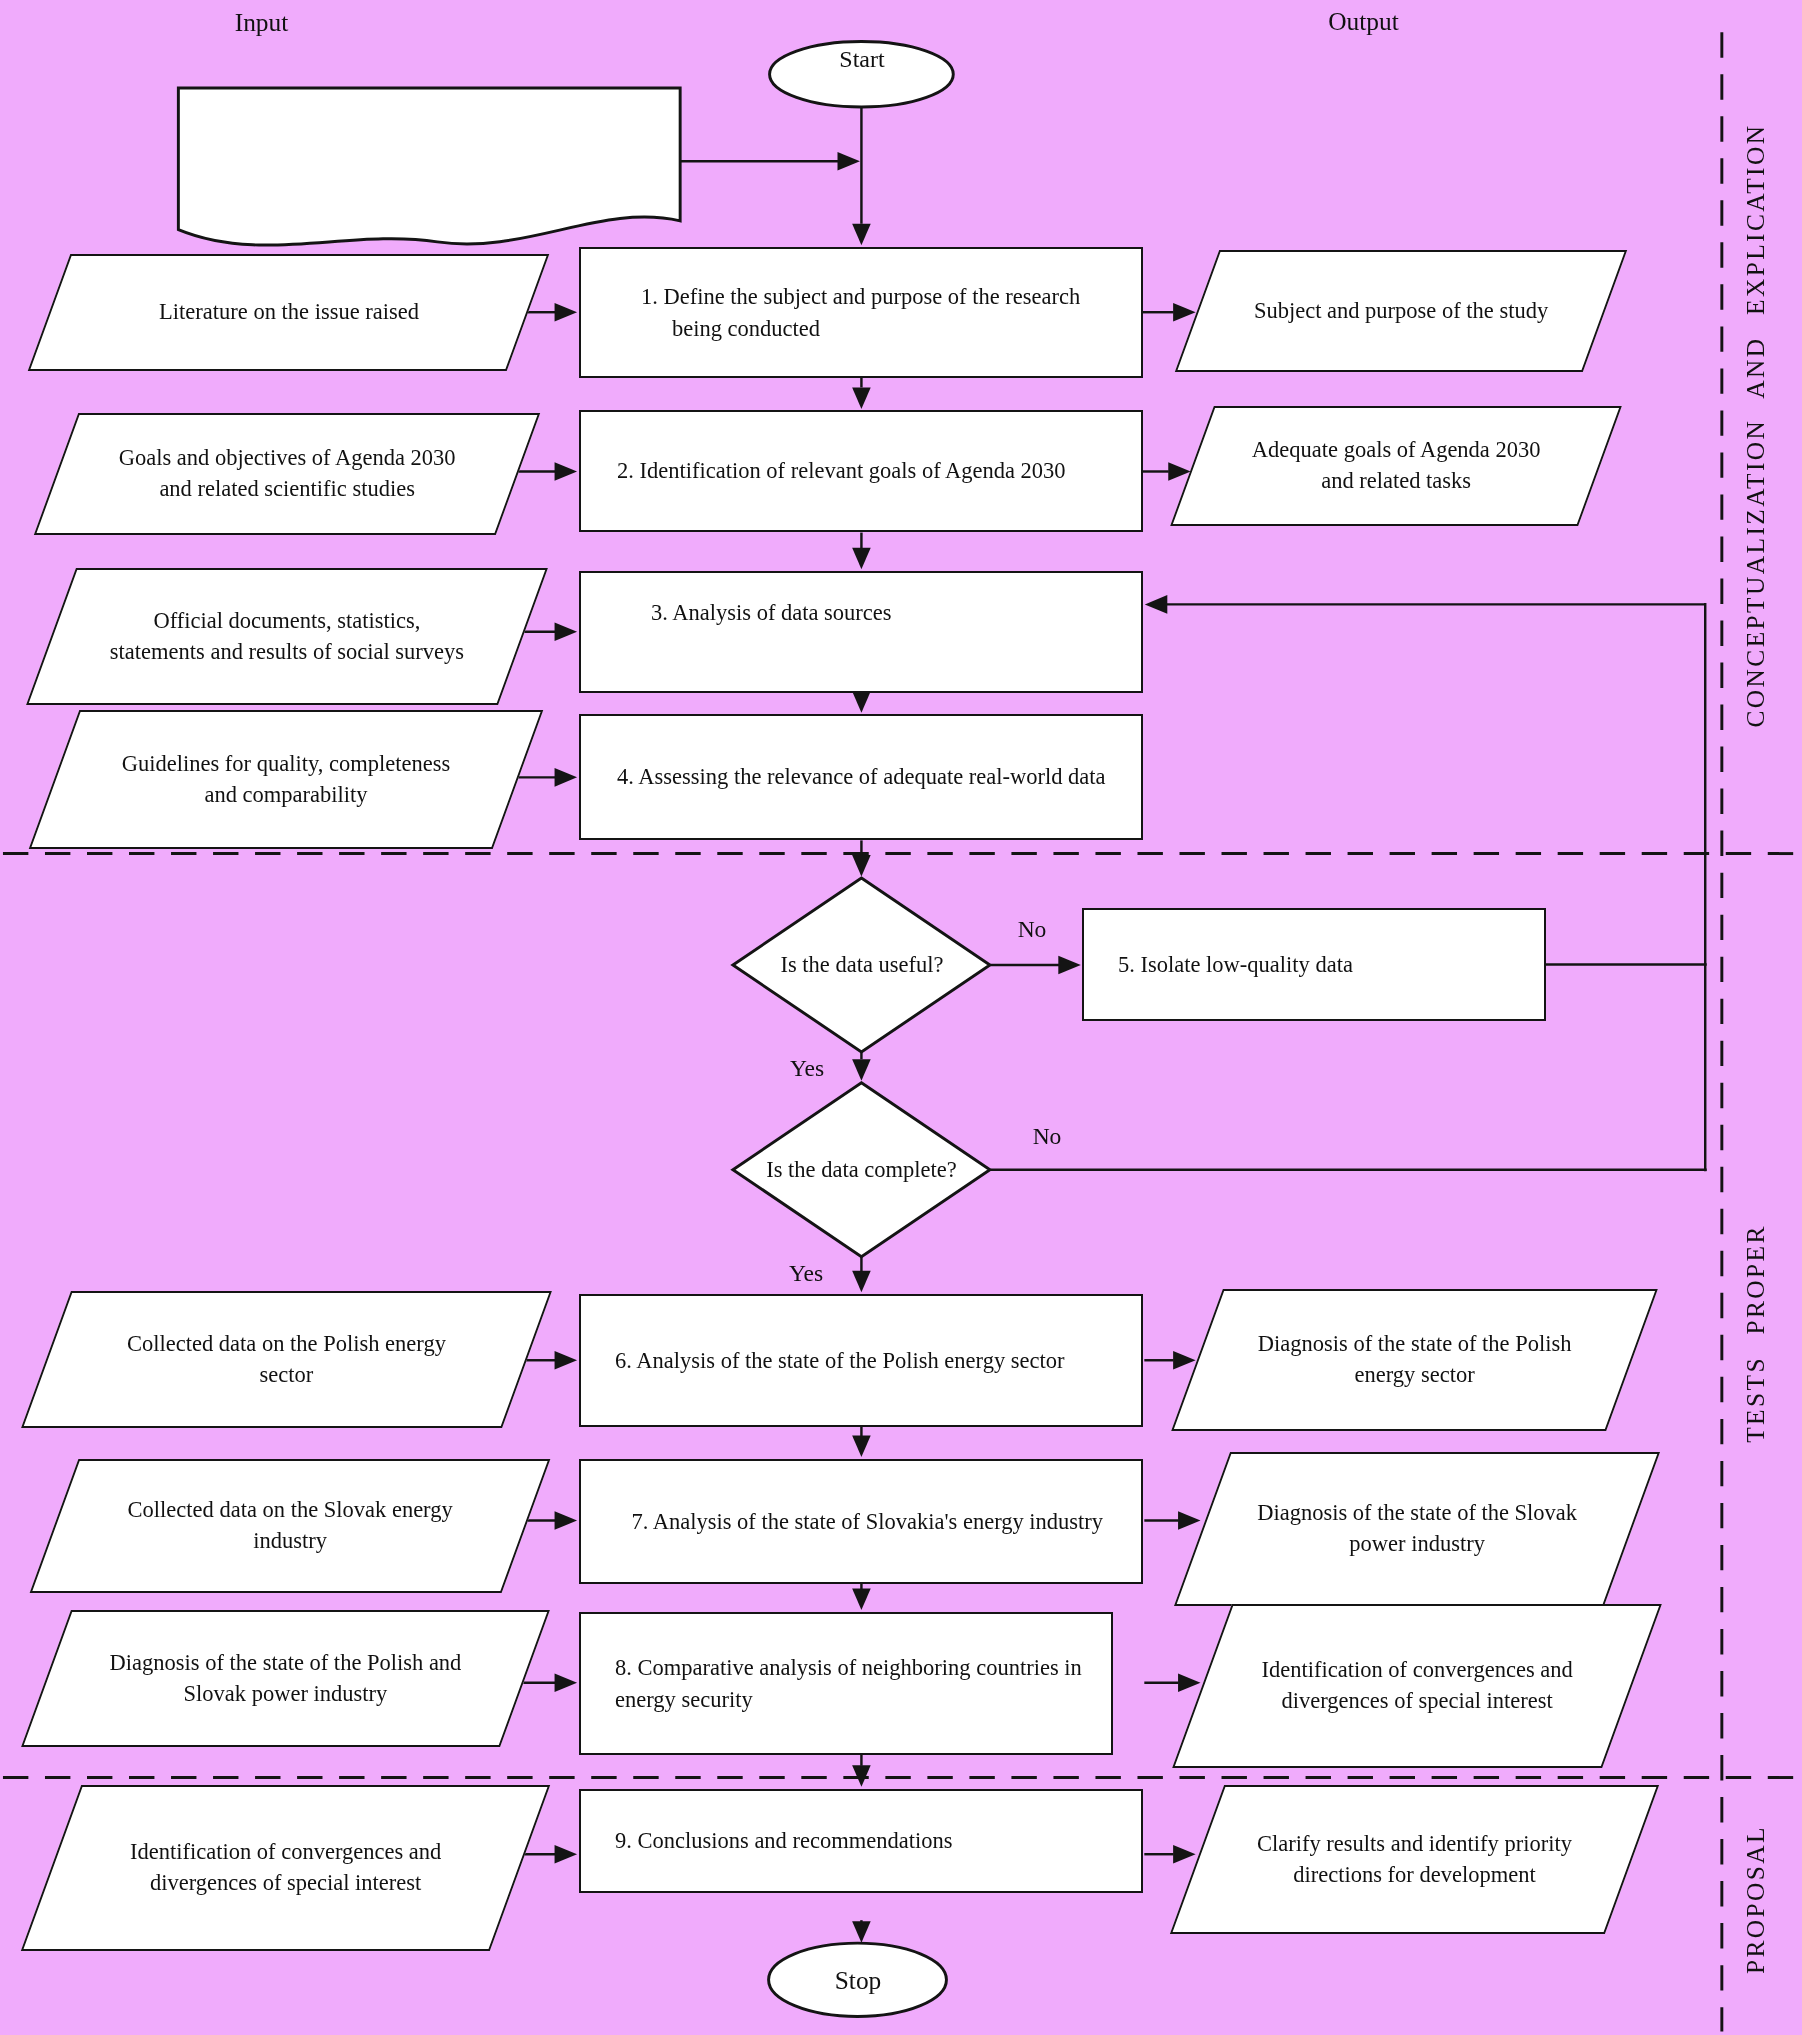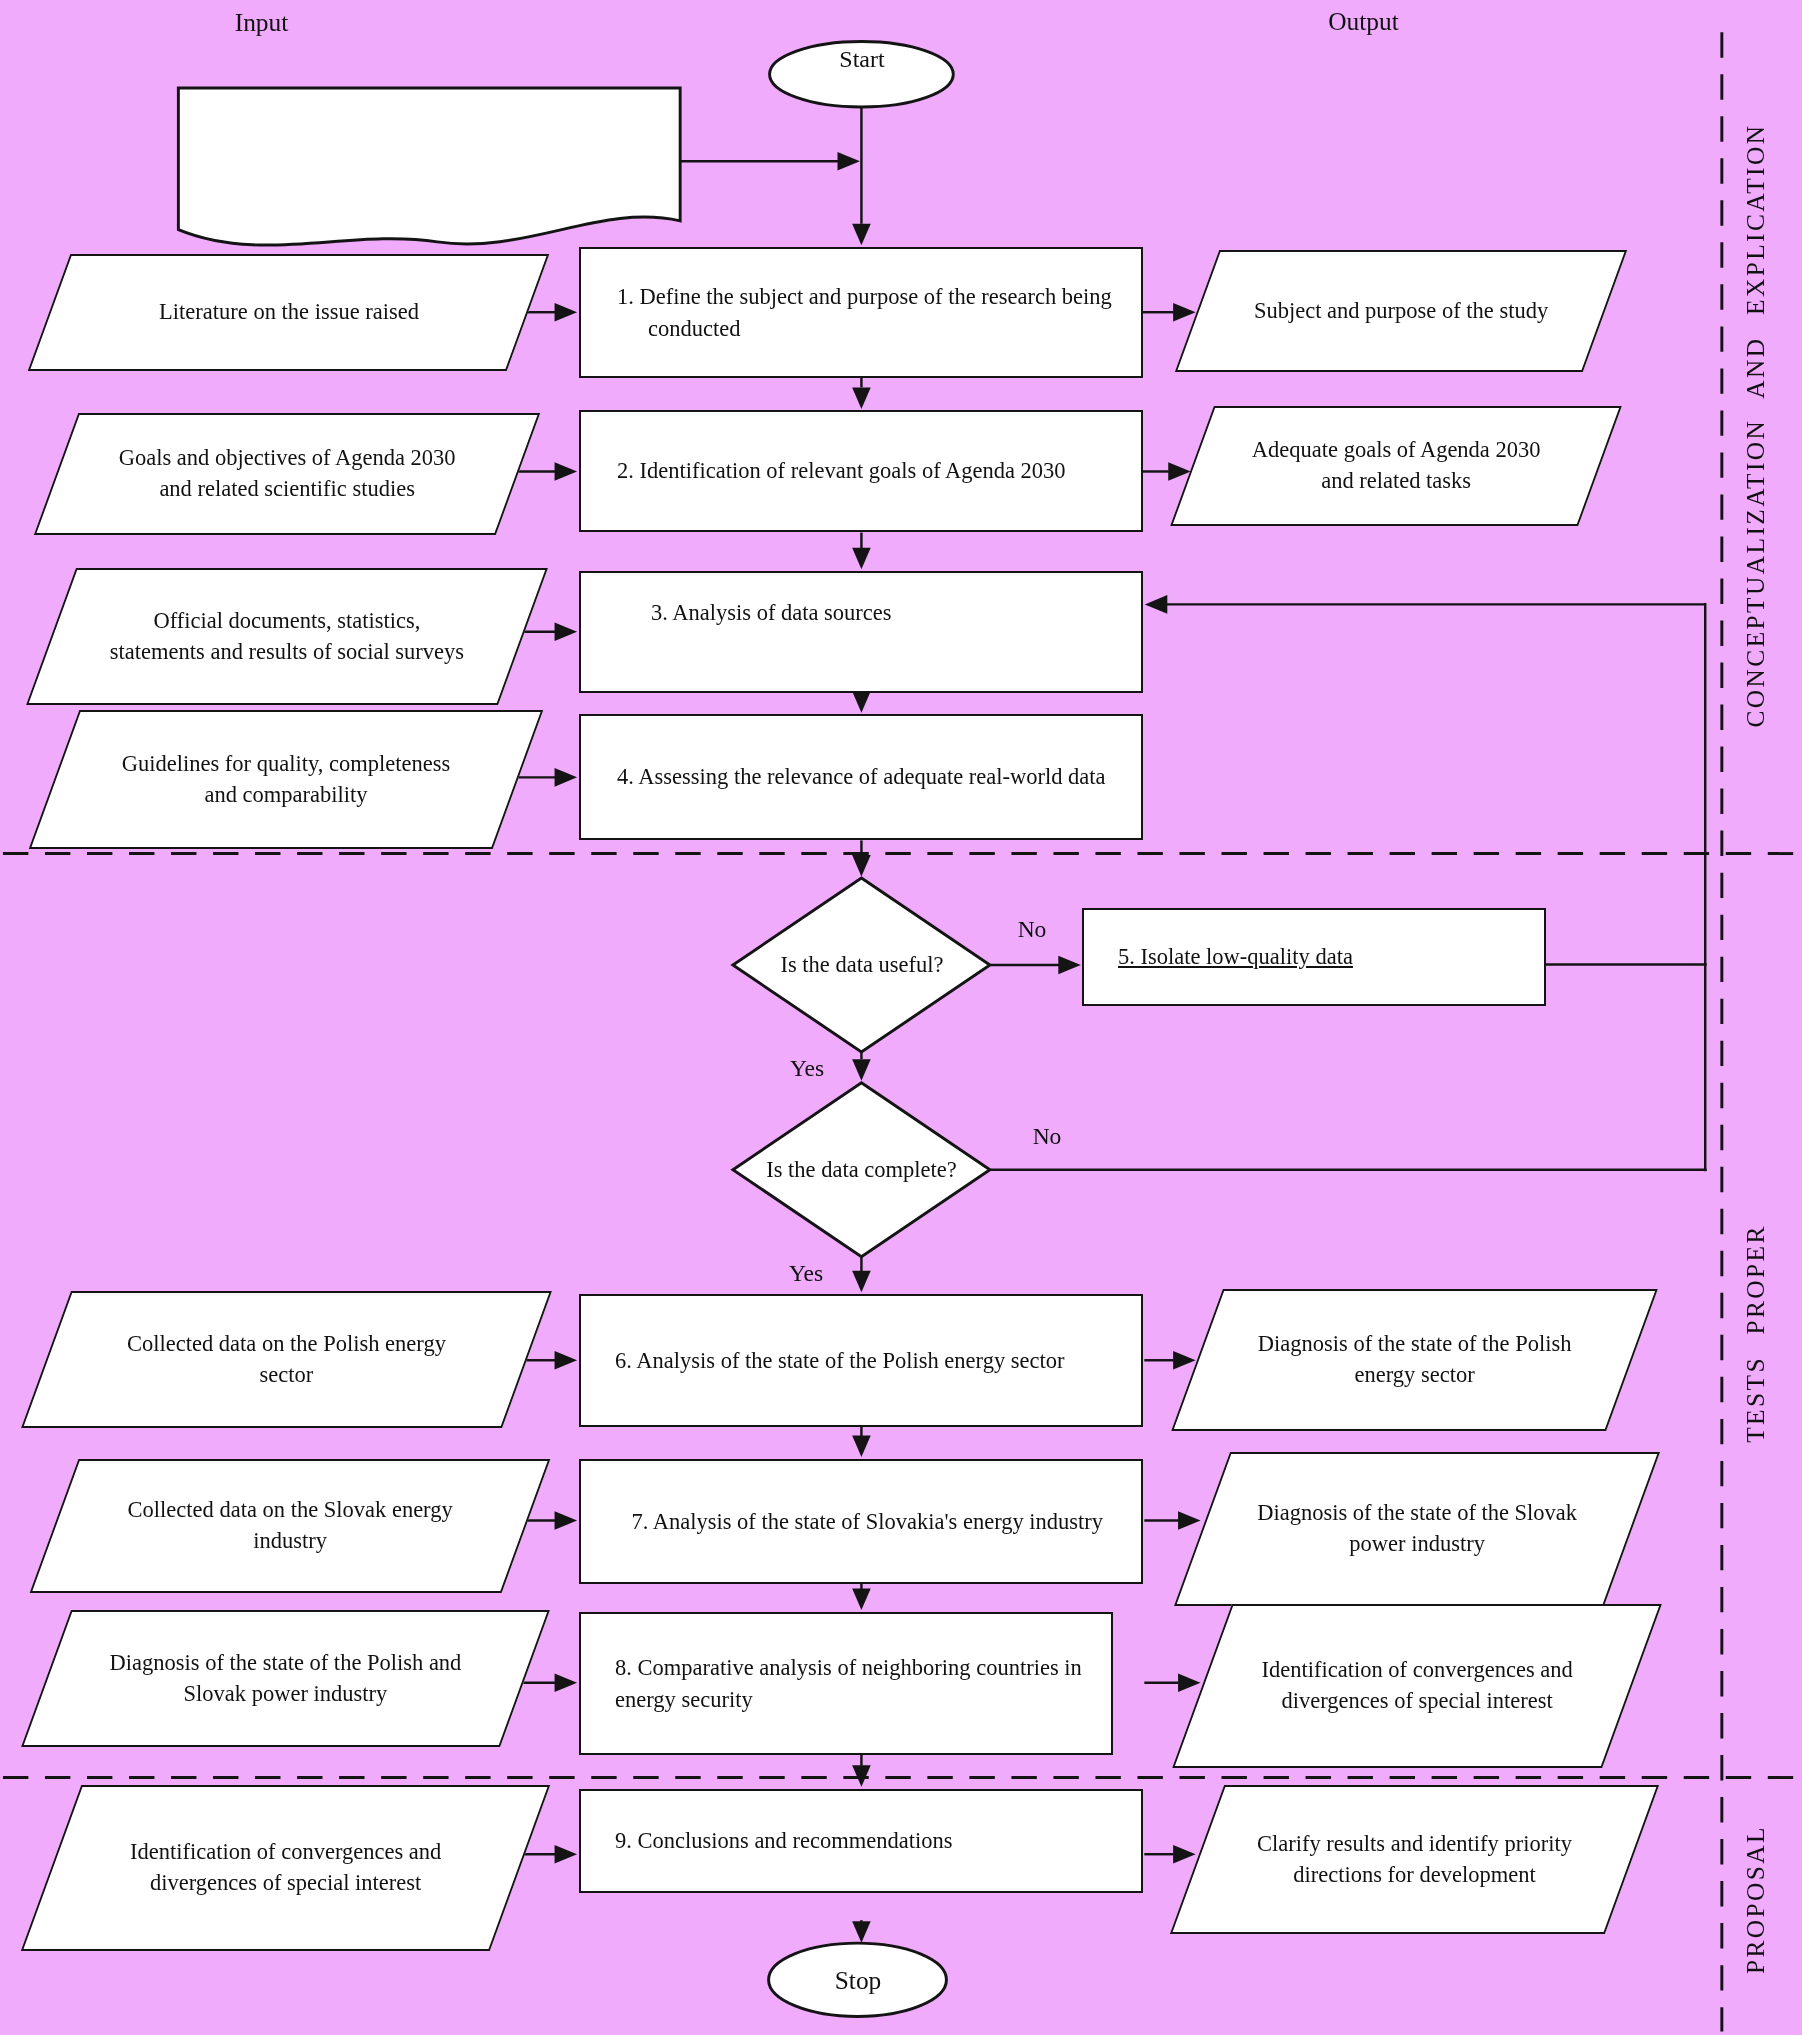--- a/index.html
+++ b/index.html
@@ -111,33 +111,33 @@
     </g>
   </svg>
 
   <div class="lbl" style="left:176px;top:7.3px;width:171px;height:31px;">Input</div>
   <div class="lbl" style="left:1278px;top:5.9px;width:171px;height:31px;">Output</div>
 
   <div class="ov" style="left:774px;top:36px;width:176px;height:47px;font-size:24px;">Start</div>
   <div class="ov" style="left:769px;top:1958px;width:178px;height:45px;font-size:25.4px;">Stop</div>
 
 
-  <div class="proc hang" style="left:579px;top:247px;width:564px;height:131px;">
+  <div class="proc hang" style="left:579px;top:247px;width:564px;height:131px;padding-left:24px;">
       <p>1. Define the subject and purpose of the research being conducted</p>
     </div>
   <div class="proc hang" style="left:579px;top:410px;width:564px;height:122px;">
       <p>2. Identification of relevant goals of Agenda 2030</p>
     </div>
   <div class="proc" style="left:579px;top:571px;width:564px;height:122px;align-items:flex-start;padding-left:36px;">
       <p style="padding-top:23.5px;">3. Analysis of data sources</p>
     </div>
   <div class="proc hang" style="left:579px;top:714px;width:564px;height:126px;">
       <p>4. Assessing the relevance of adequate real-world data</p>
     </div>
-  <div class="proc" style="left:1082px;top:908px;width:464px;height:98px;text-decoration:underline;">
+  <div class="proc" style="left:1082px;top:908px;width:464px;height:113px;">
       <p>5. Isolate low-quality data</p>
     </div>
   <div class="proc" style="left:579px;top:1294px;width:564px;height:133px;">
       <p>6. Analysis of the state of the Polish energy sector</p>
     </div>
   <div class="proc" style="left:579px;top:1459px;width:564px;height:125px;justify-content:center;">
       <p>7. Analysis of the state of Slovakia's energy industry</p>
     </div>
   <div class="proc" style="left:579px;top:1612px;width:534px;height:143px;">
       <p>8. Comparative analysis of neighboring countries in energy security</p>

